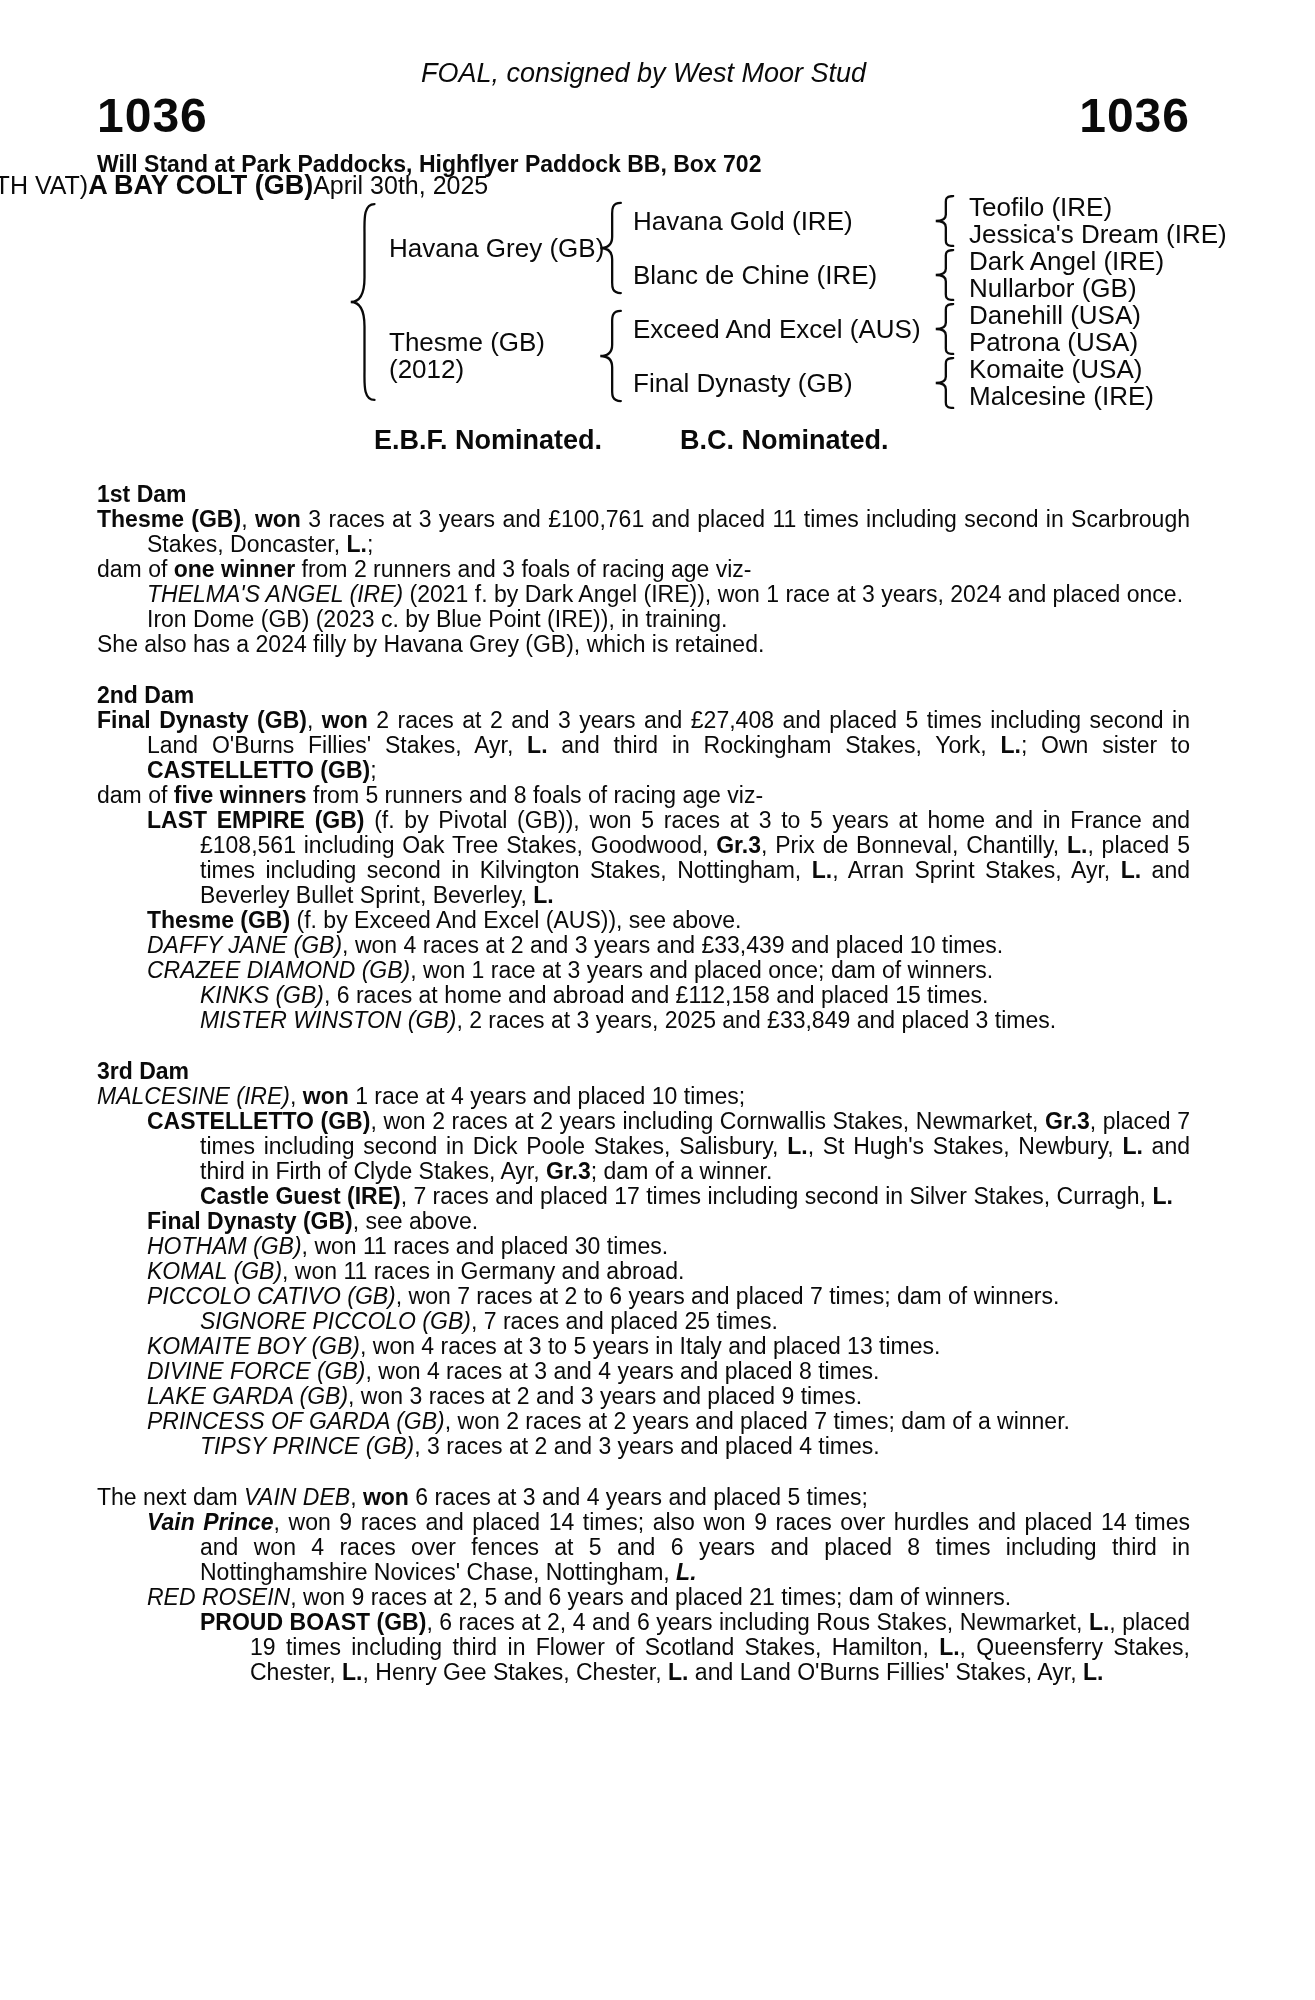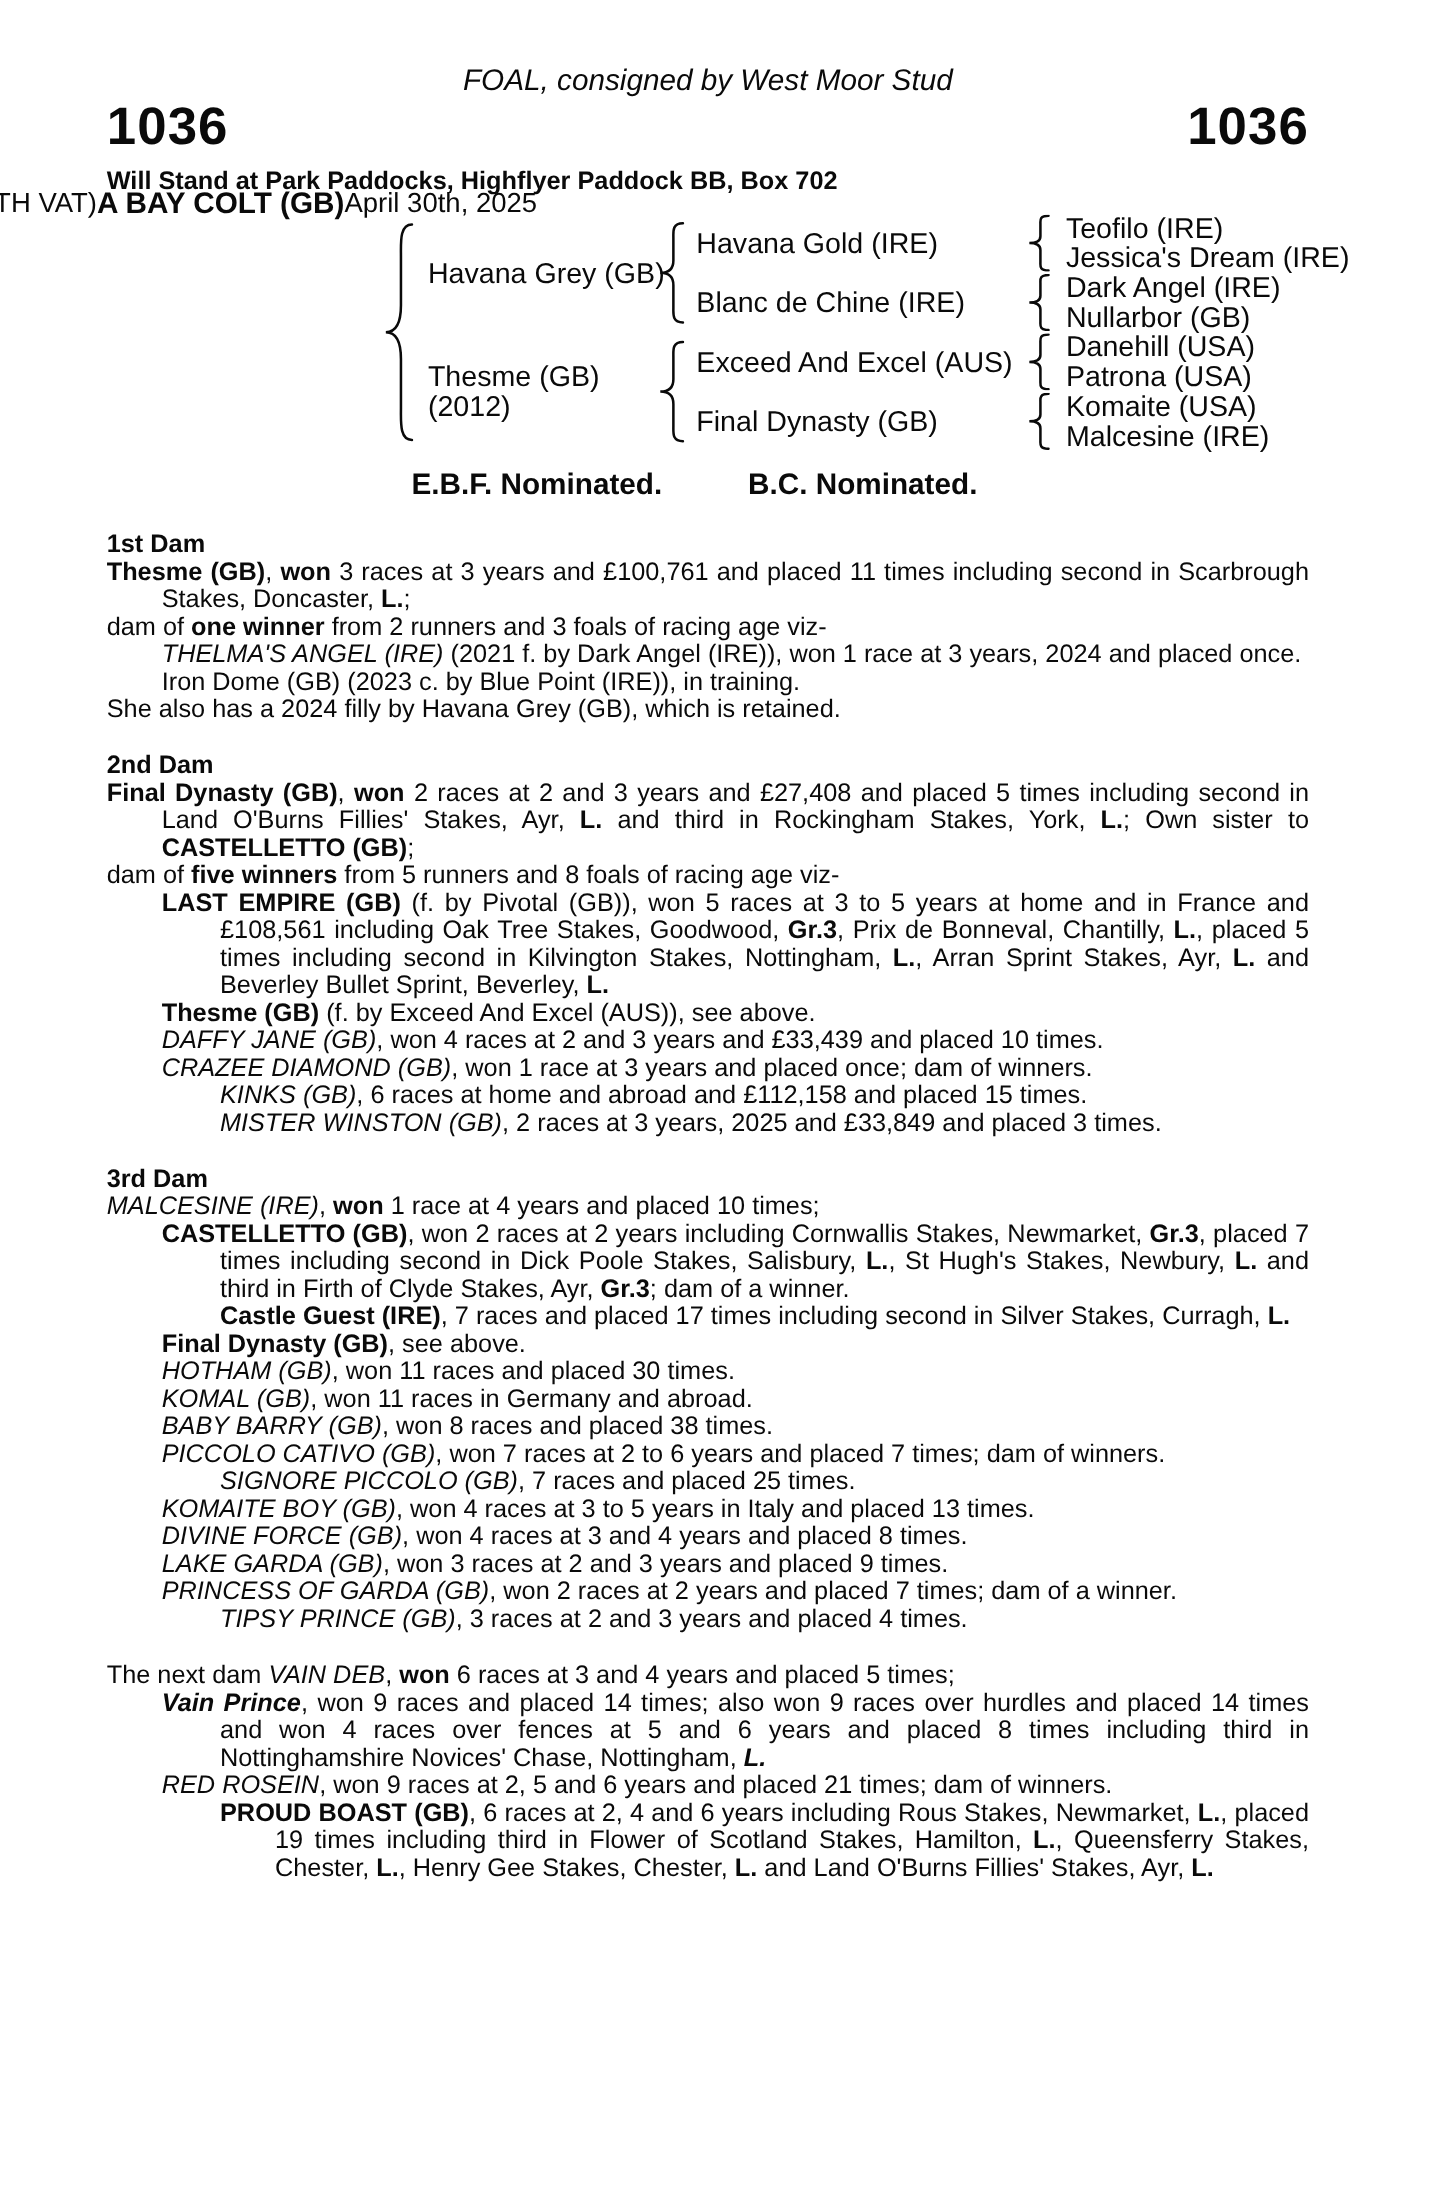--- a/index.html
+++ b/index.html
@@ -161,21 +161,20 @@
         <div class="para p2"><span class="i">MISTER WINSTON (GB)</span><span>, 2 races at 3 years, 2025 and £33,849 and placed 3 times.</span></div>
       </div>
       <div class="section">
         <div class="sec-heading">3rd Dam</div>
         <div class="para p0"><span class="i">MALCESINE (IRE)</span><span>, </span><span class="b">won</span><span> 1 race at 4 years and placed 10 times;</span></div>
         <div class="para p1"><span class="b">CASTELLETTO (GB)</span><span>, won 2 races at 2 years including Cornwallis Stakes, Newmarket, </span><span class="b">Gr.3</span><span>, placed 7 times including second in Dick Poole Stakes, Salisbury, </span><span class="b">L.</span><span>, St Hugh's Stakes, Newbury, </span><span class="b">L.</span><span> and third in Firth of Clyde Stakes, Ayr, </span><span class="b">Gr.3</span><span>; dam of a winner.</span></div>
         <div class="para p2"><span class="b">Castle Guest (IRE)</span><span>, 7 races and placed 17 times including second in Silver Stakes, Curragh, </span><span class="b">L.</span></div>
         <div class="para p1"><span class="b">Final Dynasty (GB)</span><span>, see above.</span></div>
         <div class="para p1"><span class="i">HOTHAM (GB)</span><span>, won 11 races and placed 30 times.</span></div>
         <div class="para p1"><span class="i">KOMAL (GB)</span><span>, won 11 races in Germany and abroad.</span></div>
-        <div class="para p1"><span class="i">BABY BARRY (GB)</span><span>, won 8 races and placed 38 times.</span></div>
         <div class="para p1"><span class="i">PICCOLO CATIVO (GB)</span><span>, won 7 races at 2 to 6 years and placed 7 times; dam of winners.</span></div>
         <div class="para p2"><span class="i">SIGNORE PICCOLO (GB)</span><span>, 7 races and placed 25 times.</span></div>
         <div class="para p1"><span class="i">KOMAITE BOY (GB)</span><span>, won 4 races at 3 to 5 years in Italy and placed 13 times.</span></div>
         <div class="para p1"><span class="i">DIVINE FORCE (GB)</span><span>, won 4 races at 3 and 4 years and placed 8 times.</span></div>
         <div class="para p1"><span class="i">LAKE GARDA (GB)</span><span>, won 3 races at 2 and 3 years and placed 9 times.</span></div>
         <div class="para p1"><span class="i">PRINCESS OF GARDA (GB)</span><span>, won 2 races at 2 years and placed 7 times; dam of a winner.</span></div>
         <div class="para p2"><span class="i">TIPSY PRINCE (GB)</span><span>, 3 races at 2 and 3 years and placed 4 times.</span></div>
       </div>
       <div class="section">
         <div class="para p0"><span>The next dam </span><span class="i">VAIN DEB</span><span>, </span><span class="b">won</span><span> 6 races at 3 and 4 years and placed 5 times;</span></div>

